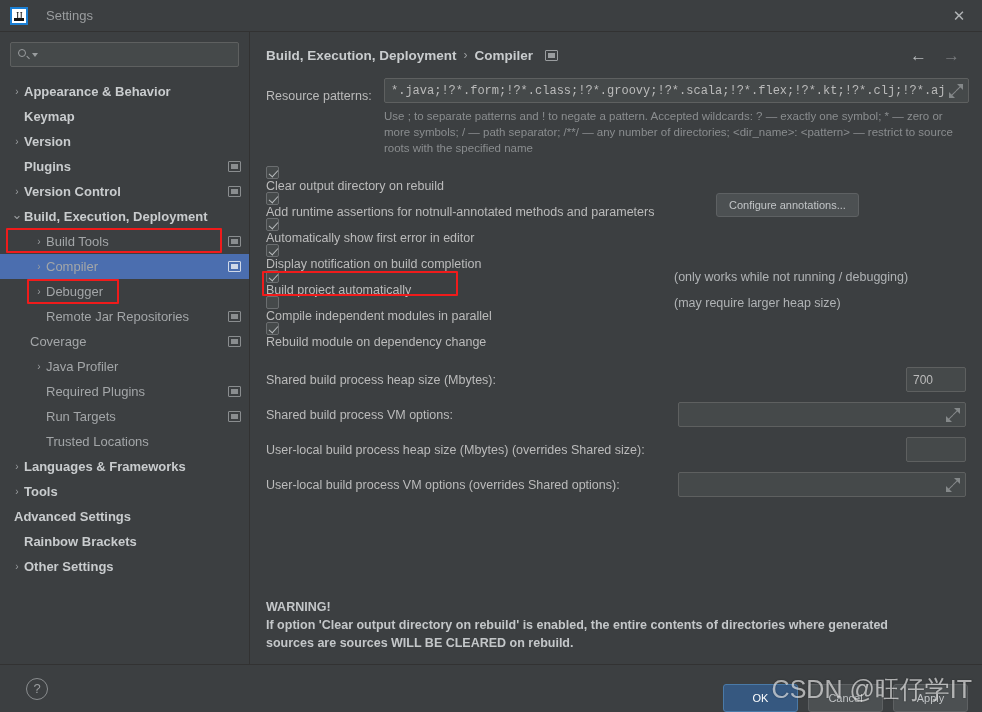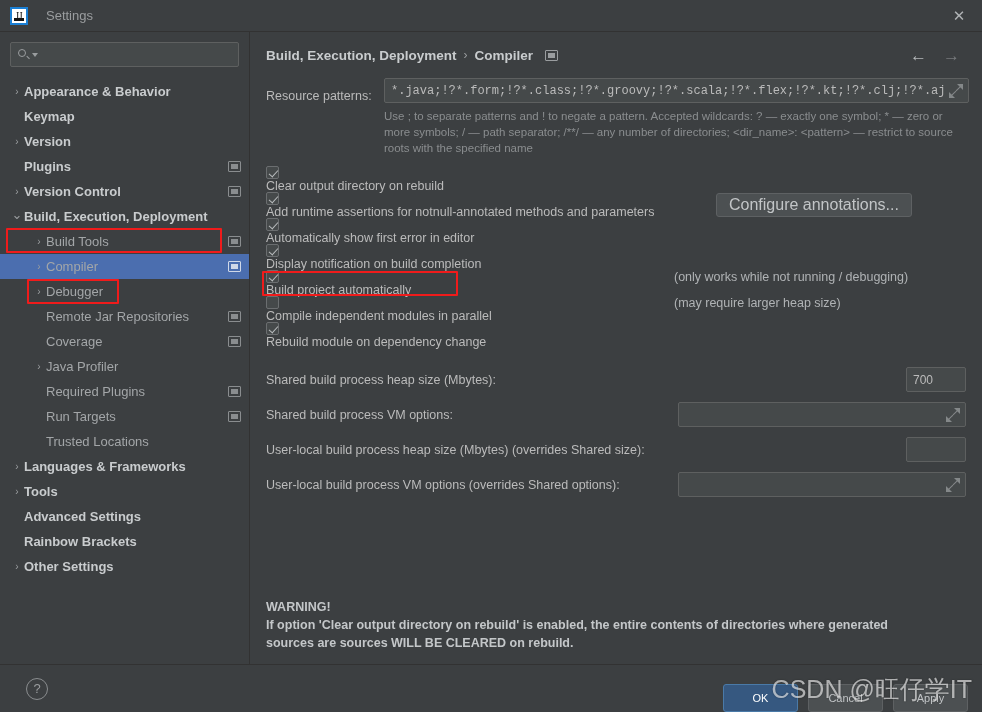--- a/index.html
+++ b/index.html
@@ -221,21 +221,21 @@
   .cb-label { color: #bbbbbb; font-size: 12.5px; white-space: nowrap; }
   .cb-side {
     position: absolute; left: 408px;
     color: #b0b3b5; font-size: 12.5px; white-space: nowrap;
   }
   .btn-annot {
     position: absolute; left: 450px; top: 50%;
     transform: translateY(-50%);
     height: 24px; padding: 0 12px;
     background: #4c5052; border: 1px solid #5e6163; border-radius: 3px;
-    color: #c2c5c7; font-size: 16px;
+    color: #c2c5c7; font-size: 11px;
     display: flex; align-items: center;
   }
 
   
   .heap-area { margin-top: 14px; }
   .heap-row {
     display: flex; align-items: center; height: 35px;
   }
   .heap-label { color: #bbbbbb; font-size: 12.5px; white-space: nowrap; }
   .heap-spacer { flex: 1; }
@@ -345,21 +345,21 @@
           </div>
           <div class="tree-row dim" style="padding-left: 32px;">
             <span class="arrow">›</span>
             <span class="tree-label">Debugger</span>
           </div>
           <div class="tree-row dim" style="padding-left: 32px;">
             <span class="arrow none">›</span>
             <span class="tree-label">Remote Jar Repositories</span>
             <span class="proj-icon"></span>
           </div>
-          <div class="tree-row dim" style="padding-left: 32px;">
+          <div class="tree-row dim" style="padding-left: 16px;">
             <span class="arrow none">›</span>
             <span class="tree-label">Coverage</span>
             <span class="proj-icon"></span>
           </div>
           <div class="tree-row dim" style="padding-left: 32px;">
             <span class="arrow">›</span>
             <span class="tree-label">Java Profiler</span>
           </div>
           <div class="tree-row dim" style="padding-left: 32px;">
             <span class="arrow none">›</span>
@@ -376,21 +376,21 @@
             <span class="tree-label">Trusted Locations</span>
           </div>
           <div class="tree-row bold" style="padding-left: 10px;">
             <span class="arrow">›</span>
             <span class="tree-label">Languages &amp; Frameworks</span>
           </div>
           <div class="tree-row bold" style="padding-left: 10px;">
             <span class="arrow">›</span>
             <span class="tree-label">Tools</span>
           </div>
-          <div class="tree-row bold" style="padding-left: 10px;">
+          <div class="tree-row bold" style="">
             <span class="arrow none">›</span>
             <span class="tree-label">Advanced Settings</span>
           </div>
           <div class="tree-row bold" style="padding-left: 10px;">
             <span class="arrow none">›</span>
             <span class="tree-label">Rainbow Brackets</span>
           </div>
           <div class="tree-row bold" style="padding-left: 10px;">
             <span class="arrow">›</span>
             <span class="tree-label">Other Settings</span>

